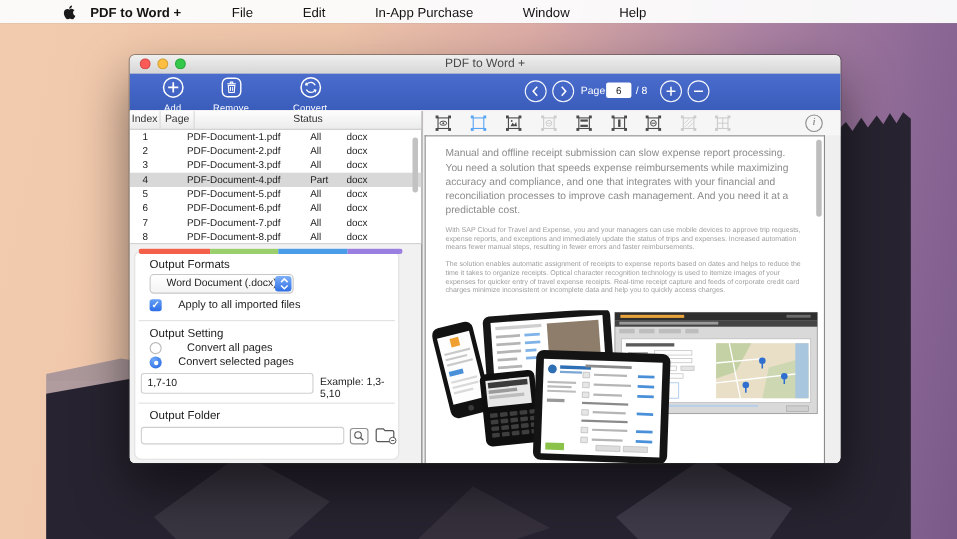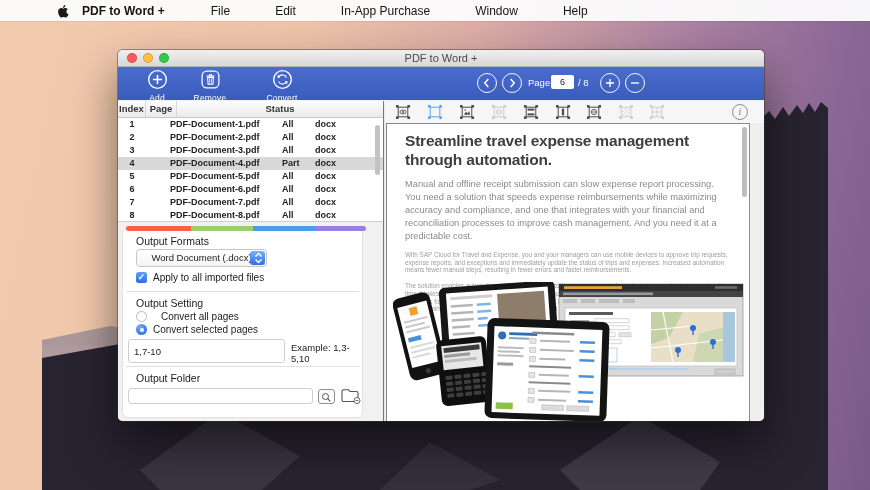--- a/index.html
+++ b/index.html
@@ -42,21 +42,21 @@
   .page-input { position:absolute; top:8px; width:23px; height:14px; border:none; border-radius:2px;
     font-size:9px; text-align:center; color:#222; background:#fff; font-family:inherit; }
 
   .content { position:absolute; top:51px; left:0; right:0; bottom:0; overflow:hidden;
     border-radius:0 0 5px 5px; background:#eceaeb; }
 
   
   .left-panel { position:absolute; left:0; top:0; width:266px; height:100%;
     background:#f2f1f1; border-right:1.5px solid #787878; }
   .file-table { position:absolute; top:0; left:0; right:0; height:121px; background:#fff;
-    border-bottom:1px solid #cfcfcf; font-size:9px; color:#222;font-weight:bold; }
+    border-bottom:1px solid #cfcfcf; font-size:9px; color:#222; }
   .ft-header { height:17px; background:linear-gradient(#fdfdfd,#ebebeb); border-bottom:1px solid #c7c7c7;
     display:flex; font-size:9.5px; color:#333; align-items:center; }
   .ft-header > div { border-right:1px solid #d8d8d8; text-align:center; height:100%; line-height:16px; }
   .c-index { width:28px; } .c-name { width:115px; } .c-page { width:31px; } .c-status { flex:1; border-right:none!important; }
   .ft-row { height:12.9px; display:flex; align-items:center; }
   .ft-row.selected { background:#d8d8d8; }
   .ft-row .c-index { text-align:center; }
   .ft-row .c-name { padding-left:8px;margin-left:16px; }
   .ft-row .c-page { padding-left:5px; }
   .ft-row .c-status { padding-left:7px; }
@@ -76,21 +76,21 @@
     border:1px solid #c6c6c6; border-radius:4px; background:linear-gradient(#fff,#f4f4f4);
     font-size:9.5px; color:#222; text-align:center; line-height:16px; }
   .stepper { position:absolute; right:1px; top:1px; width:15px; height:14px; border-radius:3px;
     background:linear-gradient(#7db0f9,#2e6fe4); }
 
   .check-row { position:absolute; left:13px; top:43px; display:flex; align-items:center; }
   .cb { width:11px; height:11px; border-radius:2.5px; border:1px solid #b9b9b9; background:#fff; position:relative; }
   .cb.checked { border:none; background:linear-gradient(#64a0f7,#2d6de6); }
   .cb.checked::after { content:"✓"; position:absolute; inset:0; color:#fff; font-size:9px;
     line-height:11px; text-align:center; font-weight:bold; }
-  .opt-label { font-size:10px; color:#222; margin-left:6px; }
+  .opt-label { font-size:10px; color:#222; margin-left:15px; }
 
   .radio-row { position:absolute; left:13px; display:flex; align-items:center; }
   .rb { width:11px; height:11px; border-radius:50%; border:1px solid #b9b9b9; background:#fff; position:relative; }
   .rb.on { border:none; background:radial-gradient(circle at 35% 30%, #6fa8f9, #2263df); }
   .rb.on::after { content:""; position:absolute; left:3.5px; top:3.5px; width:4px; height:4px;
     border-radius:50%; background:#fff; }
 
   .text-input { position:absolute; border:1px solid #cfcfcf; border-radius:3px; background:#fff;
     font-size:9.5px; color:#222; padding-left:5px; font-family:inherit; }
   .example { position:absolute; left:168px; top:113px; font-size:9.5px; color:#222; }
@@ -290,21 +290,21 @@
 
             <div class="sec-title" style="top:68px;">Output Setting</div>
             <div class="radio-row" style="top:82px;gap:8px;">
               <div class="rb"></div>
               <span class="opt-label">Convert all pages</span>
             </div>
             <div class="radio-row" style="top:95px;">
               <div class="rb on"></div>
               <span class="opt-label">Convert selected pages</span>
             </div>
-            <input class="text-input" style="left: 5px; top: 110px; width: 157px; height: 24px;" value="1,7-10">
+            <input class="text-input" style="left: 5px; top: 110px; width: 157px; height: 19px;" value="1,7-10">
             <span class="example">Example: 1,3-5,10</span>
             <div class="divider" style="top:137px;"></div>
 
             <div class="sec-title" style="top:143px;">Output Folder</div>
             <input class="text-input" style="left: 5px; top: 159px; width: 185px; height: 16px;" value="">
             <div class="mini-btn" style="left:195px; top:160px; width:17px; height:15px;">
               <svg width="15" height="13" viewBox="0 0 15 13">
                 <circle cx="6.5" cy="5.5" r="3" fill="none" stroke="#555" stroke-width="1"></circle>
                 <path d="M8.7,7.7 L11.3,10.3" stroke="#555" stroke-width="1.2"></path>
               </svg>
@@ -412,21 +412,20 @@
                 <g fill="currentColor">
                   <rect x="1" y="1" width="2.6" height="2.6"></rect>
                   <rect x="12.4" y="1" width="2.6" height="2.6"></rect>
                   <rect x="1" y="12.4" width="2.6" height="2.6"></rect>
                   <rect x="12.4" y="12.4" width="2.6" height="2.6"></rect>
                 </g>
                 <path d="M8,3.2 V12.8 M3.2,8 H12.8" stroke="currentColor" stroke-width="0.9" fill="none"></path>
               </svg></span>
           </div>
         <div class="page">
-          <div class="doc-heading">Streamline travel expense management through automation.</div>
           <div class="doc-lead">Manual and offline receipt submission can slow expense report processing. You need a solution that speeds expense reimbursements while maximizing accuracy and compliance, and one that integrates with your financial and reconciliation processes to improve cash management. And you need it at a predictable cost.</div>
           <div class="doc-small">With SAP Cloud for Travel and Expense, you and your managers can use mobile devices to approve trip requests, expense reports, and exceptions and immediately update the status of trips and expenses. Increased automation means fewer manual steps, resulting in fewer errors and faster reimbursements.</div>
           <div class="doc-small">The solution enables automatic assignment of receipts to expense reports based on dates and helps to reduce the time it takes to organize receipts. Optical character recognition technology is used to itemize images of your expenses for quicker entry of travel expense receipts. Real-time receipt capture and feeds of corporate credit card charges minimize inconsistent or incomplete data and help you to quickly access charges.</div>
 
           <svg class="illustration" viewBox="0 0 354 140">
 
             <g>
               <rect x="166" y="2" width="184" height="92" fill="#d9d9d9" stroke="#9a9a9a" stroke-width="0.8"></rect>
               <rect x="166" y="2" width="184" height="7" fill="#2e2e2e"></rect>
               <rect x="171" y="4.2" width="58" height="2.8" fill="#e8a33d"></rect>

